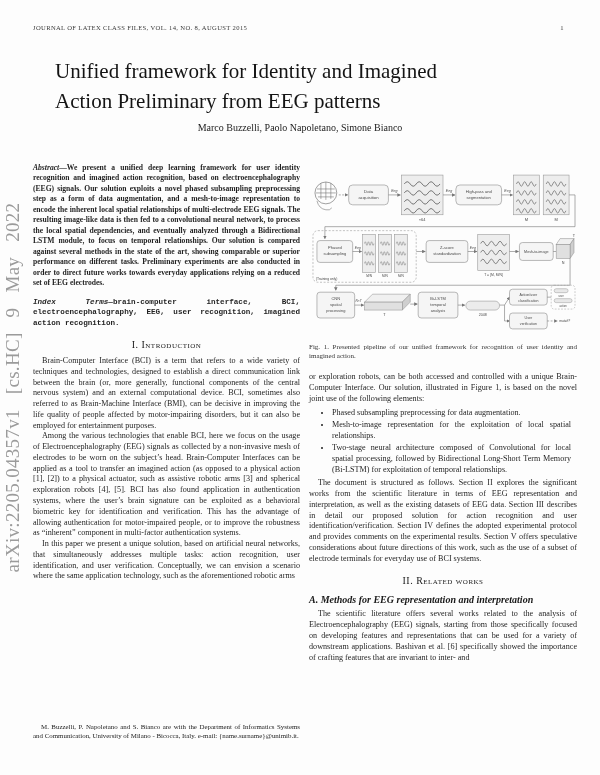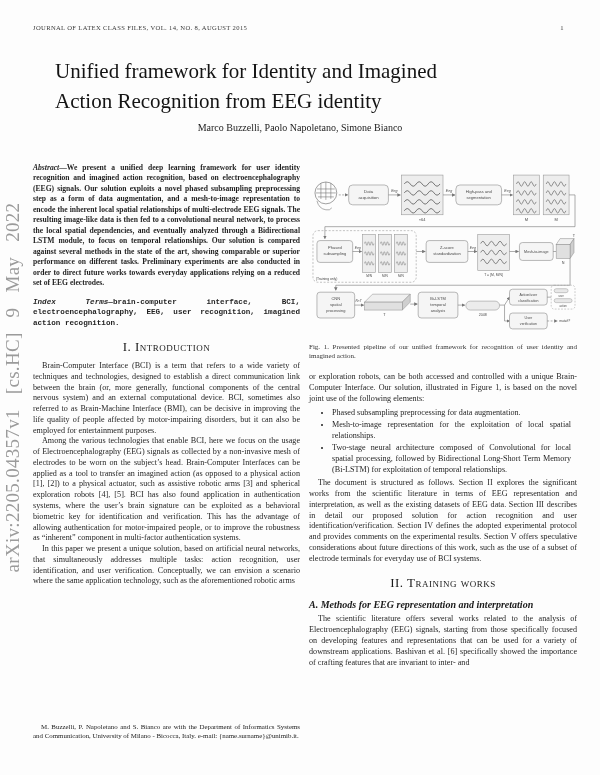--- a/index.html
+++ b/index.html
@@ -33,21 +33,21 @@
   }
   .col{width:267px;}
   .col-left{display:flex;flex-direction:column;}
   .col-right{width:268px;}
   .abs, .idx{
     font-size:7.6px;font-weight:bold;text-align:justify;line-height:1.38;margin:0;
   }
   .idx{margin-top:8px;font-family:Liberation Mono, monospace;}
   .lead-label{font-style:italic;}
   .sec-heading{
-    font-size:13px;text-align:center;font-variant:small-caps;
+    font-size:10px;text-align:center;font-variant:small-caps;
     letter-spacing:0.5px;margin:11px 0 6px;font-weight:normal;color:#191919;
   }
   .subsec-heading{
     font-size:10px;font-style:italic;margin:8px 0 4px;color:#191919;
   }
   .body-p{
     font-size:8.15px;text-align:justify;line-height:1.32;
     text-indent:9px;margin:0;color:#1f1f1f;
   }
   .no-indent{text-indent:0;}
@@ -78,21 +78,21 @@
 
   <div class="running-head">
     <span>JOURNAL OF LATEX CLASS FILES, VOL. 14, NO. 8, AUGUST 2015</span>
     <span>1</span>
   </div>
 
   <div class="arxiv-strip">arXiv:2205.04357v1  [cs.HC]  9 May 2022</div>
 
   <div class="paper-title">
     <div>Unified framework for Identity and Imagined</div>
-    <div>Action Recognition from EEG identity</div>
+    <div>Action Preliminary from EEG patterns</div>
   </div>
 
   <div class="authors">Marco Buzzelli, Paolo Napoletano, Simone Bianco</div>
 
   <div class="columns">
 
     <div class="col col-left">
       <p class="abs"><span class="lead-label">Abstract</span><span>—We present a unified deep learning framework for user identity recognition and imagined action recognition, based on electroencephalography (EEG) signals. Our solution exploits a novel phased subsampling preprocessing step as a form of data augmentation, and a mesh-to-image representation to encode the inherent local spatial relationships of multi-electrode EEG signals. The resulting image-like data is then fed to a convolutional neural network, to process the local spatial dependencies, and eventually analyzed through a Bidirectional LSTM module, to focus on temporal relationships. Our solution is compared against several methods in the state of the art, showing comparable or superior performance on different tasks. Preliminary experiments are also conducted in order to direct future works towards everyday applications relying on a reduced set of EEG electrodes.</span></p>
       <p class="idx"><span class="lead-label">Index Terms</span><span>—brain-computer interface, BCI, electroencephalography, EEG, user recognition, imagined action recognition.</span></p>
 
@@ -284,18 +284,18 @@
       </div>
 
       <p class="body-p no-indent">or exploration robots, can be both accessed and controlled with a unique Brain-Computer Interface. Our solution, illustrated in Figure 1, is based on the novel joint use of the following elements:</p>
       <ul class="bullets">
         <li>Phased subsampling preprocessing for data augmentation.</li>
         <li>Mesh-to-image representation for the exploitation of local spatial relationships.</li>
         <li>Two-stage neural architecture composed of Convolutional for local spatial processing, followed by Bidirectional Long-Short Term Memory (Bi-LSTM) for exploitation of temporal relationships.</li>
       </ul>
       <p class="body-p">The document is structured as follows. Section II explores the significant works from the scientific literature in terms of EEG representation and interpretation, as well as the existing datasets of EEG data. Section III describes in detail our proposed solution for action recognition and user identification/verification. Section IV defines the adopted experimental protocol and provides comments on the experimental results. Section V offers speculative considerations about future directions of this work, such as the use of a subset of electrode terminals for everyday use of BCI systems.</p>
 
-      <h2 class="sec-heading">II. Training works</h2>
+      <h2 class="sec-heading">II. Related works</h2>
       <h3 class="subsec-heading">A. Methods for EEG representation and interpretation</h3>
       <p class="body-p">The scientific literature offers several works related to the analysis of Electroencephalography (EEG) signals, starting from those specifically focused on developing features and representations that can be used for a variety of downstream applications. Bashivan et al. [6] specifically showed the importance of crafting features that are invariant to inter- and</p>
     </div>
   </div>
 </div>
 
 </body></html>

